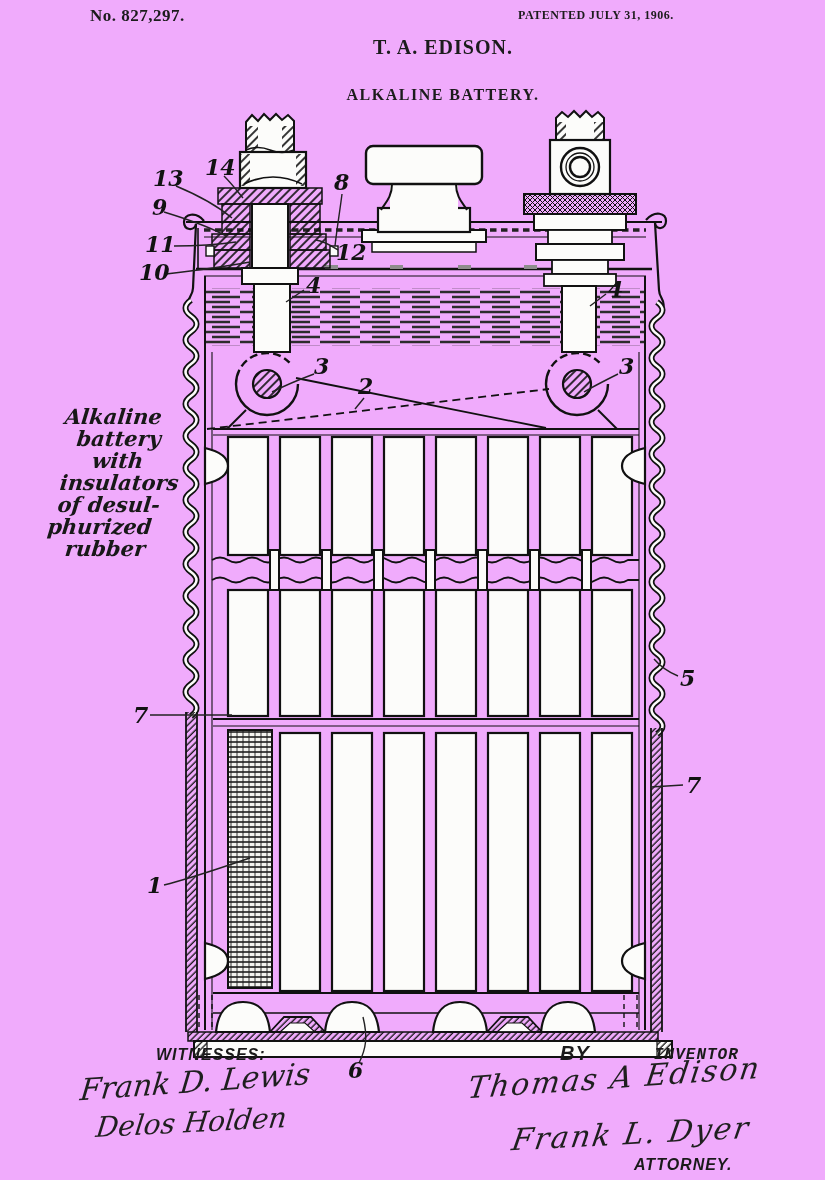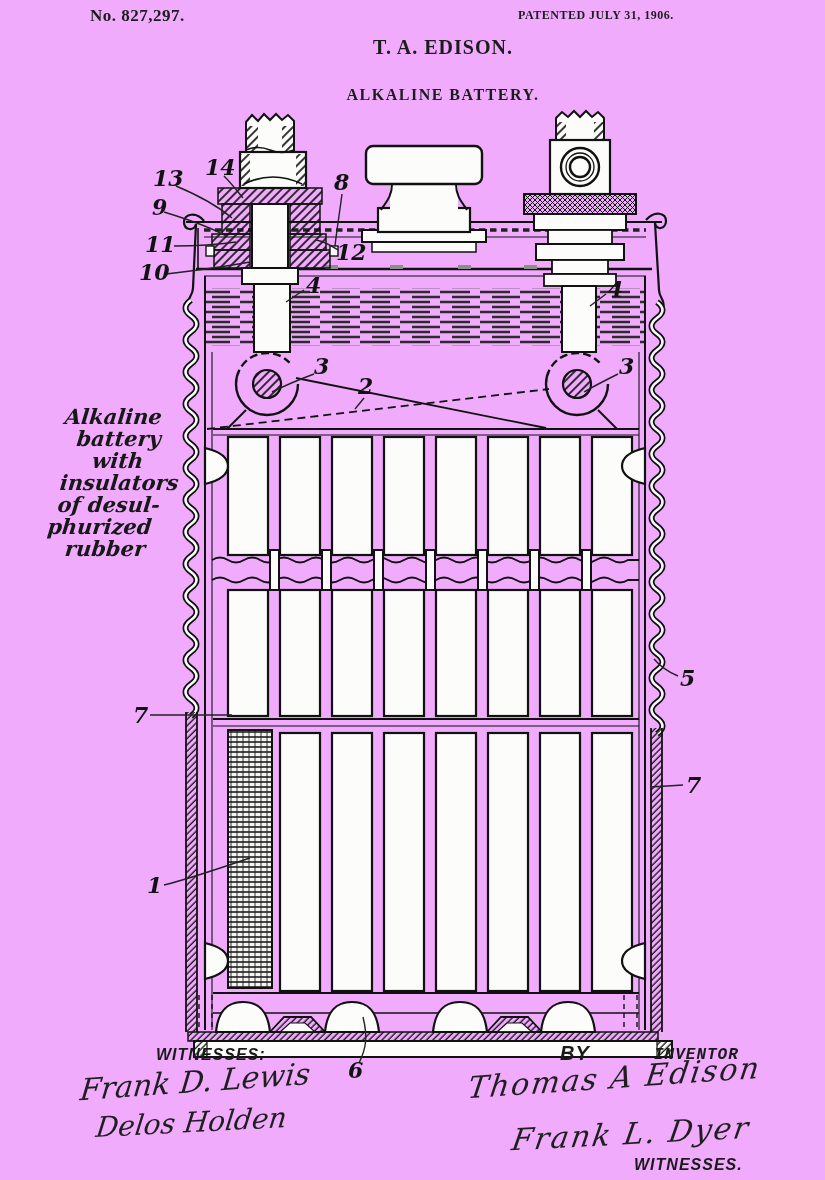--- a/index.html
+++ b/index.html
@@ -308,15 +308,15 @@
     <div class="nl7">rubber</div>
   </div>
 
   <div class="abs small-head witnesses-heading">WITNESSES:</div>
   <div class="abs signature sig-witness1">Frank D. Lewis</div>
   <div class="abs signature sig-witness2">Delos Holden</div>
   <div class="abs small-head inventor-heading">INVENTOR</div>
   <div class="abs signature sig-inventor">Thomas A Edison</div>
   <div class="abs small-head by-label">BY</div>
   <div class="abs signature sig-attorney">Frank L. Dyer</div>
-  <div class="abs small-head attorney-heading">WITNESSES.</div>
+  <div class="abs small-head attorney-heading">ATTORNEY.</div>
 
 </div>
 
 </body></html>

